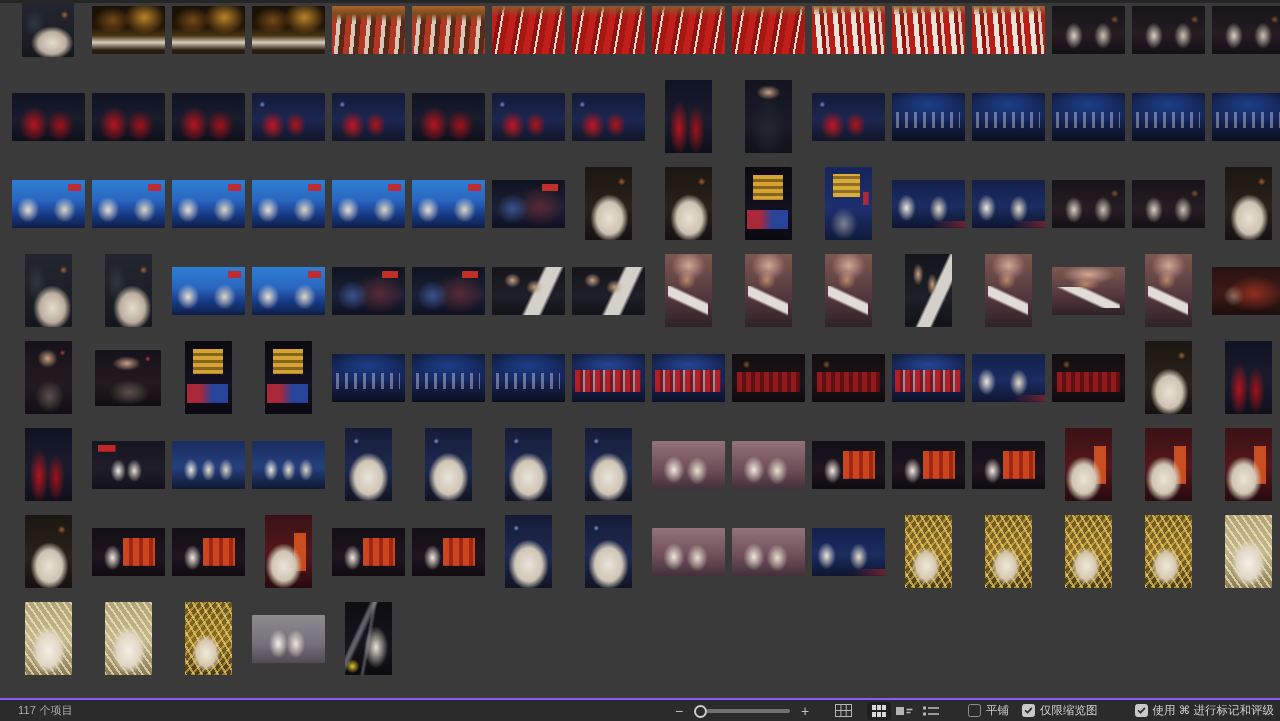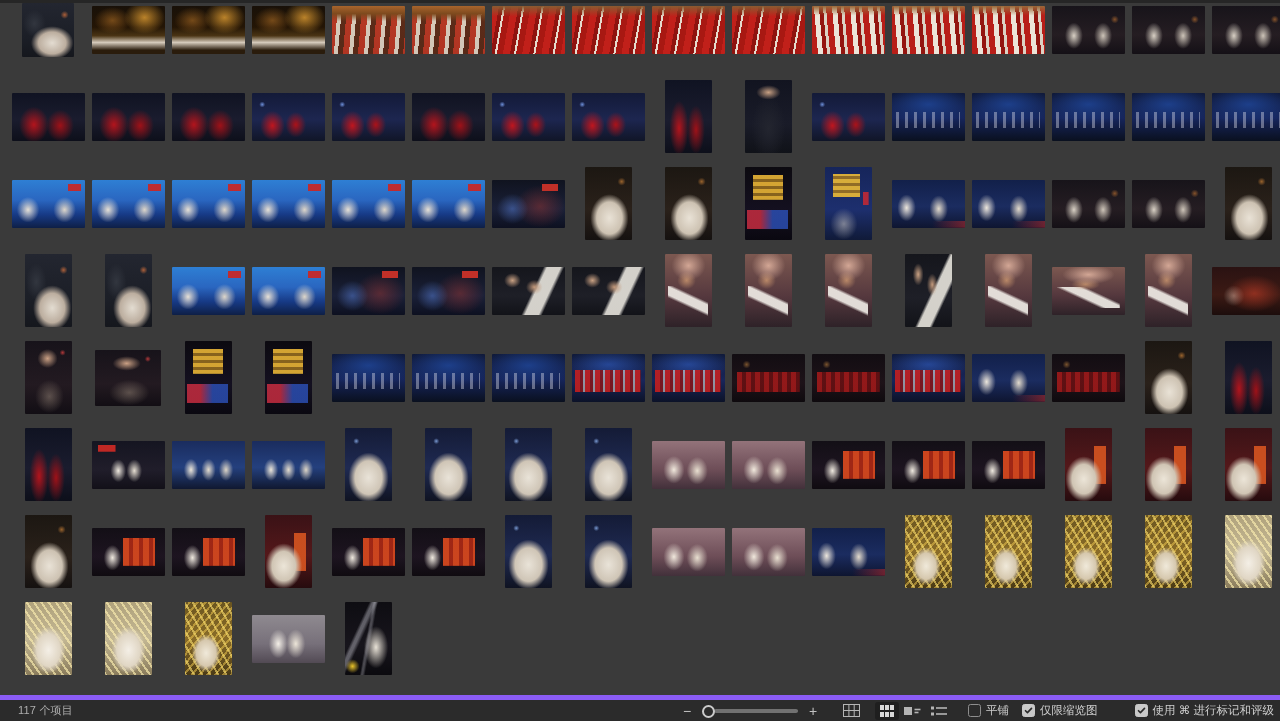--- a/index.html
+++ b/index.html
@@ -161,21 +161,21 @@
   .pal-darkSpotlight{background:
     linear-gradient(115deg,rgba(0,0,0,0) 30%,rgba(222,222,232,.38) 34% 37%,rgba(0,0,0,0) 42%),
     linear-gradient(100deg,rgba(0,0,0,0) 46%,rgba(222,222,232,.28) 49% 51%,rgba(0,0,0,0) 55%),
     radial-gradient(ellipse 34% 38% at 66% 62%,#e8e2d6,rgba(0,0,0,0) 76%),
     radial-gradient(circle 7px at 16% 88%,#e8c22a,rgba(0,0,0,0)),
     linear-gradient(180deg,#0e0d12,#17151c 60%,#0b0a0e);}
 
   
   .statusbar{
     position:absolute;left:0;right:0;bottom:0;height:21px;
-    background:#2b2b2b;border-top:5px solid #8b5cf6;
+    background:#2b2b2b;border-top:2px solid #8b5cf6;
     display:flex;align-items:center;color:#aeaeae;font-size:11px;
   }
   .sb-left{padding-left:18px;flex:0 0 auto;letter-spacing:.2px;}
   .sb-right{margin-left:auto;display:flex;align-items:center;padding-right:6px;}
   .zoomctl{
     background:none;border:none;color:#c2c2c2;font-size:14px;line-height:14px;
     width:14px;height:16px;padding:0;margin:0;cursor:default;font-family:inherit;
   }
   .slider{position:relative;width:100px;height:14px;margin:0 6px;}
   .slider .track{position:absolute;left:2px;right:2px;top:6px;height:2px;background:#565656;border-radius:1px;}
@@ -185,21 +185,21 @@
     border:2px solid #cbcbcb;border-radius:50%;background:#2b2b2b;transform:translateX(-6px);
   }
   .viewbtn{
     background:none;border:none;padding:3px 5px;margin:0;display:flex;align-items:center;justify-content:center;
     border-radius:3px;cursor:default;height:18px;
   }
   .viewbtn svg{display:block;}
   .viewbtn.active{background:#1f1f1f;}
   .gridbtn{margin-left:18px;}
   .viewgroup{display:flex;align-items:center;margin-left:10px;}
-  #toggles{display:flex;align-items:flex-end;margin-left:16px;}
+  #toggles{display:flex;align-items:flex-end;margin-left:24px;}
   .toggle{display:flex;align-items:center;margin-right:13px;}
   .toggle:last-child{margin-right:0;padding-left:24px;}
   .cb{
     width:11px;height:11px;border-radius:2.5px;margin-right:5px;flex:none;
     border:1px solid #8e8e8e;background:transparent;display:flex;align-items:center;justify-content:center;
   }
   .cb.on{background:#c9c9c9;border-color:#c9c9c9;}
   .cbl{color:#cfcfcf;font-size:11.5px;white-space:nowrap;}
 </style>
 </head>

